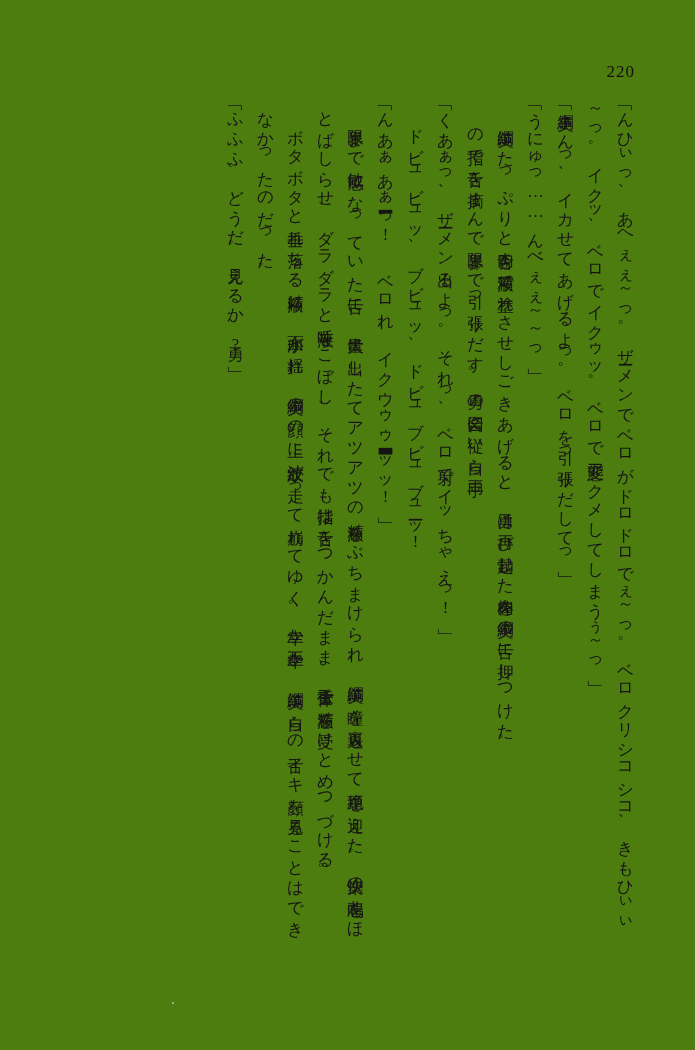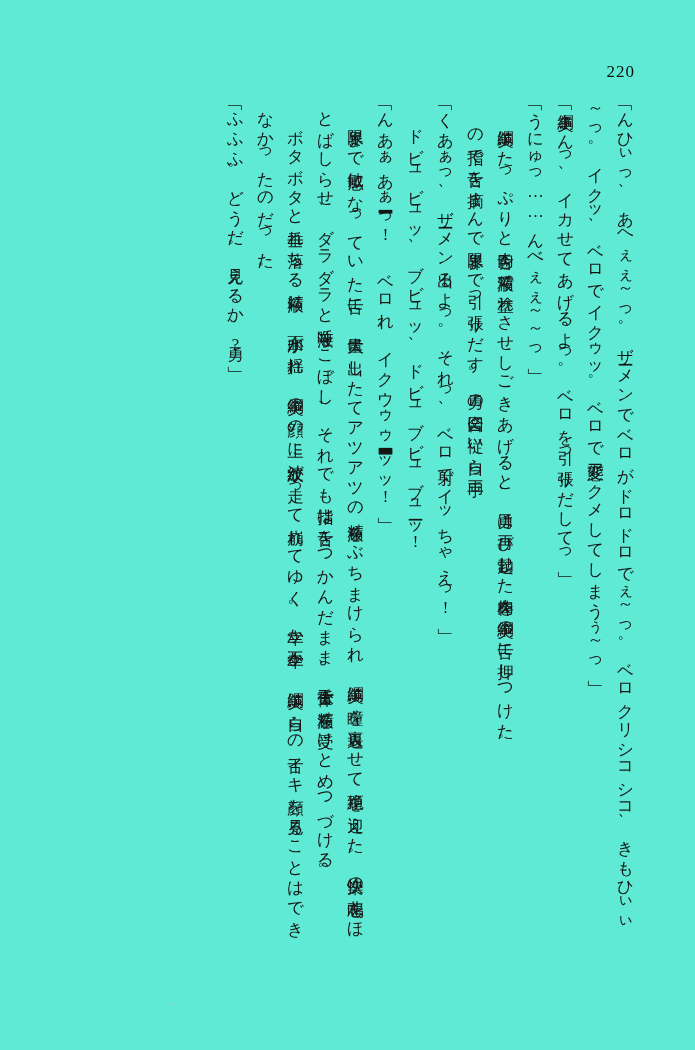--- a/index.html
+++ b/index.html
@@ -11,21 +11,21 @@
     height: 1050px;
     background: #ffffff;
     font-family: "Liberation Serif", "DejaVu Serif", serif;
     color: #1a1a1a;
     overflow: hidden;
   }
   #page {
     position: relative;
     width: 695px;
     height: 1050px;
-    background: #5eead4;
+    background: #4d7c0f;
   }
   
   #page-number {
     position: absolute;
     top: 62px;
     right: 60px;
     font-size: 17px;
     letter-spacing: 1px;
     color: #111;
     font-family: "Liberation Serif", "DejaVu Serif", serif;

